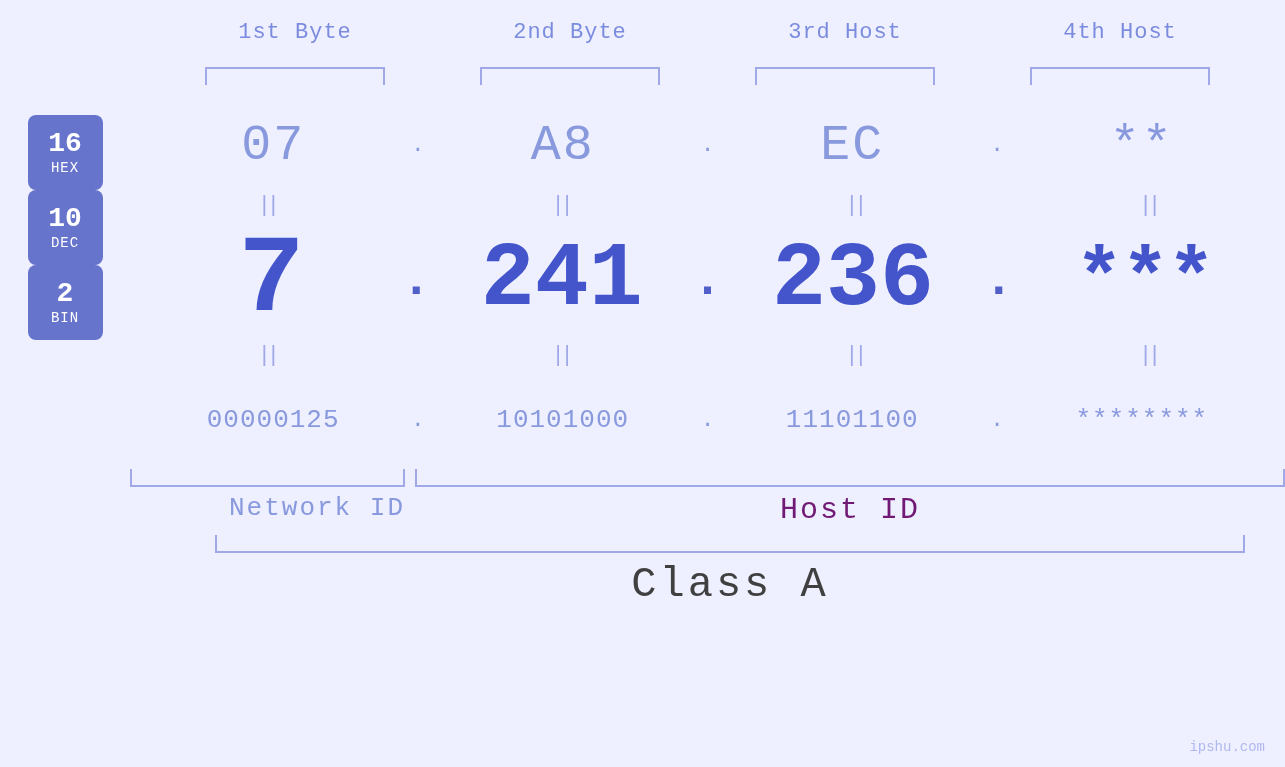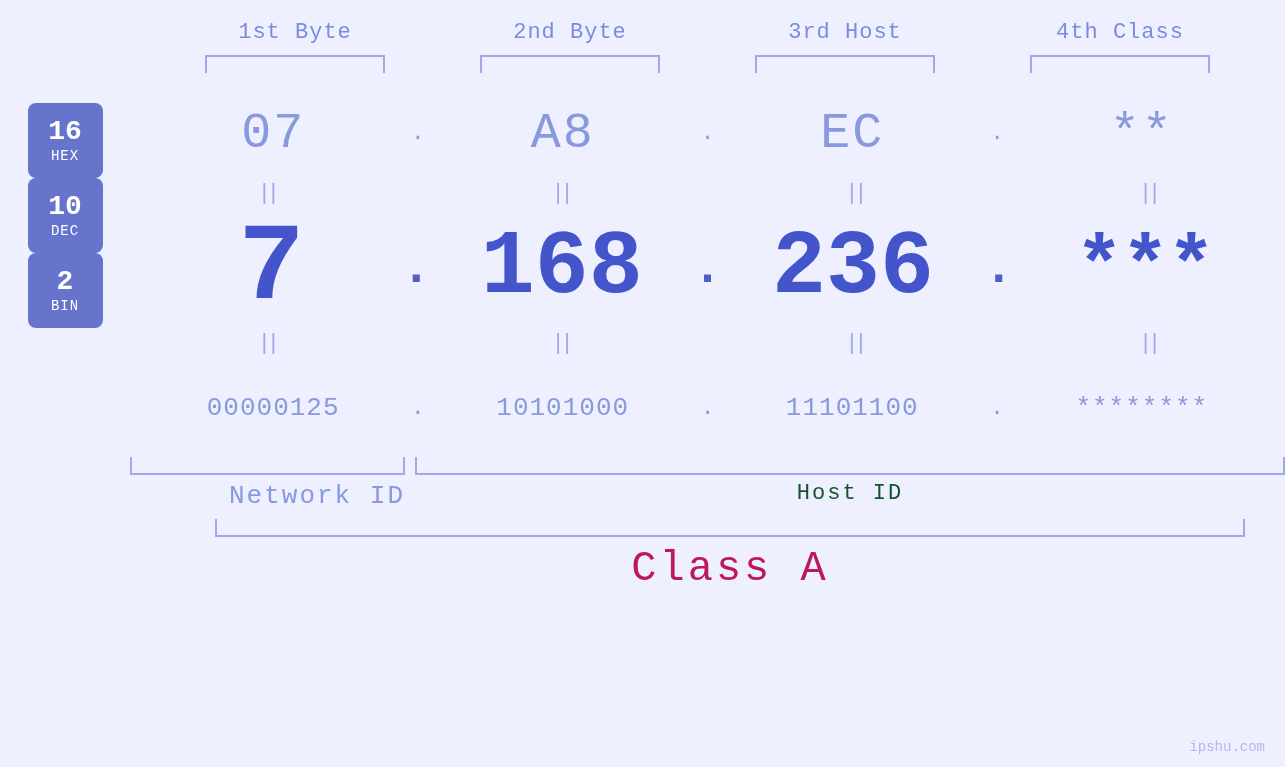--- a/index.html
+++ b/index.html
@@ -20,21 +20,21 @@
       flex-direction: column;
       align-items: center;
       padding-top: 20px;
     }
 
     
     .byte-headers {
       display: flex;
       width: 1100px;
       margin-left: 130px;
-      margin-bottom: 10px;
+      margin-bottom: 22px;
     }
 
     .byte-header {
       flex: 1;
       text-align: center;
       color: #7b8cde;
       font-size: 22px;
       letter-spacing: 1px;
     }
 
@@ -198,21 +198,21 @@
   </style>
 </head>
 <body>
 
 <div class="main-container">
 
   <div class="byte-headers">
     <div class="byte-header">1st Byte</div>
     <div class="byte-header">2nd Byte</div>
     <div class="byte-header">3rd Host</div>
-    <div class="byte-header">4th Class</div>
+    <div class="byte-header">4th Host</div>
   </div>
 
   <div class="top-brackets">
     <div class="bracket-cell">
       <div class="bracket-top"></div>
     </div>
     <div class="bracket-cell">
       <div class="bracket-top"></div>
     </div>
     <div class="bracket-cell">
@@ -277,21 +277,21 @@
             <span class="equals-sym">||</span>
           </div>
       </div>
 
       <div class="row row-dec">
         <div class="cell">
           <span class="dec-val">7</span>
         </div>
         <span class="dot">.</span>
         <div class="cell">
-          <span class="dec-val-small">168</span>
+          <span class="dec-val-small">241</span>
         </div>
         <span class="dot">.</span>
         <div class="cell">
           <span class="dec-val-small">236</span>
         </div>
         <span class="dot">.</span>
         <div class="cell">
           <span class="dec-val" style="font-size:80px;">***</span>
         </div>
       </div>
@@ -339,22 +339,22 @@
 
     <div style="width:275px; height:18px; border-bottom:2px solid #a0a8e8; border-left:2px solid #a0a8e8; border-right:2px solid #a0a8e8;"></div>
     <div style="width:10px;"></div>
 
     <div style="flex:1; height:18px; border-bottom:2px solid #a0a8e8; border-left:2px solid #a0a8e8; border-right:2px solid #a0a8e8;"></div>
   </div>
 
   <div style="display:flex; width:1155px; margin-left:130px; margin-top:6px;">
     <div style="width:275px; text-align:right; color:#8899dd; font-size:26px; letter-spacing:2px; font-family:'Courier New',monospace;">Network ID</div>
     <div style="width:10px;"></div>
-    <div style="flex:1; text-align:center; color:#14532d; font-size:22px; letter-spacing:2px; font-family:'Courier New',monospace;">Host ID</div>
+    <div style="flex:1; text-align:center; color:#701a75; font-size:30px; letter-spacing:2px; font-family:'Courier New',monospace;">Host ID</div>
   </div>
 
   <div style="width:1030px; height:18px; border-bottom:2px solid #a0a8e8; border-left:2px solid #a0a8e8; border-right:2px solid #a0a8e8; margin-left:215px; margin-top:8px; align-self:flex-start;"></div>
 
-  <div style="width:1030px; text-align:center; color:#be185d; font-size:42px; letter-spacing:3px; font-family:'Courier New',monospace; margin-top:8px; margin-left:215px; align-self:flex-start;">Class A</div>
+  <div style="width:1030px; text-align:center; color:#404040; font-size:42px; letter-spacing:3px; font-family:'Courier New',monospace; margin-top:8px; margin-left:215px; align-self:flex-start;">Class A</div>
 
 </div>
 
 <div class="footer">ipshu.com</div>
 
 </body></html>

